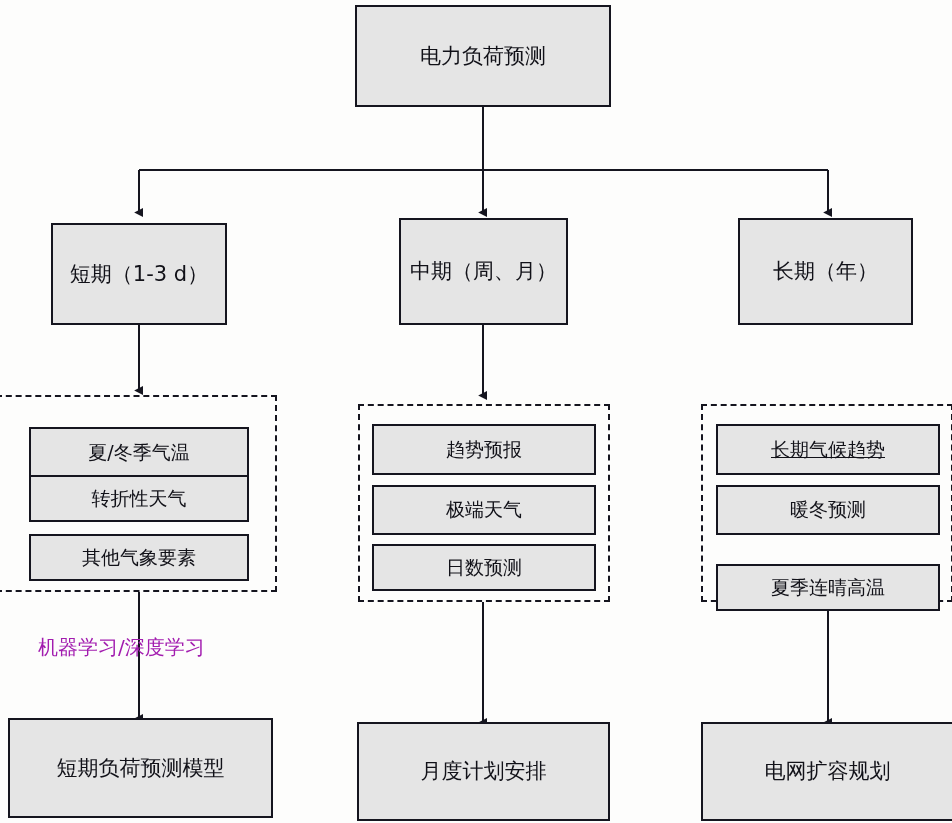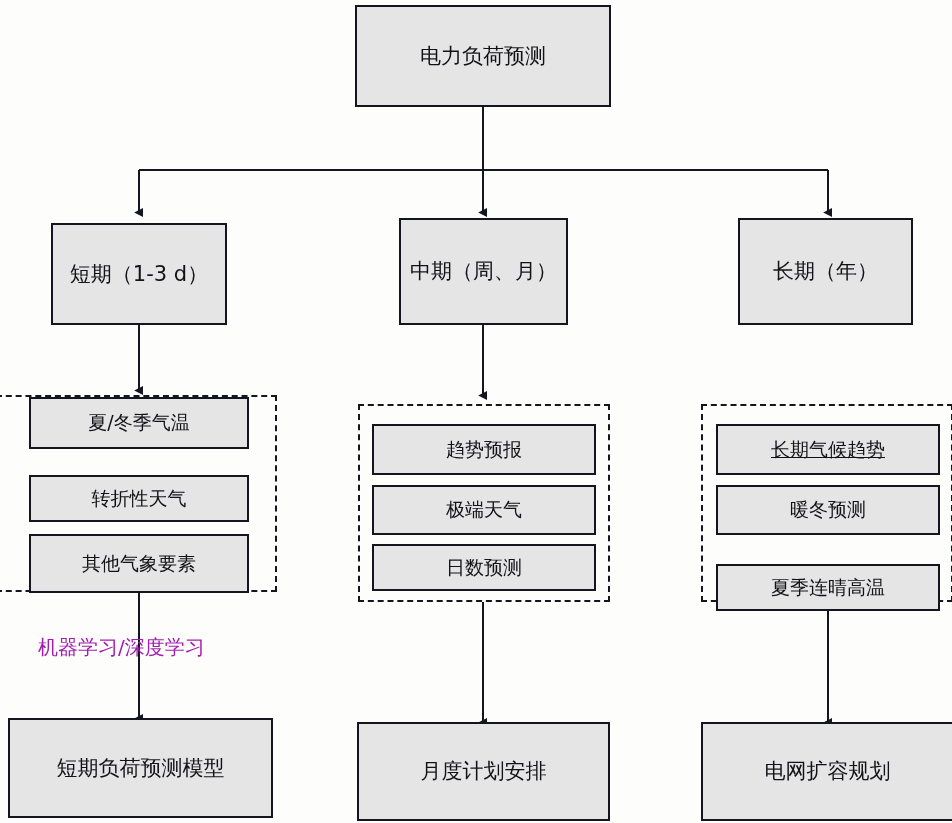--- a/index.html
+++ b/index.html
@@ -88,23 +88,23 @@
     </g>
   </svg>
 
   <div class="node node-lg" style="left:355px; top:5px; width:256px; height:102px;">电力负荷预测</div>
 
   <div class="node node-lg" style="left:51px; top:223px; width:176px; height:102px;">短期（1-3 d）</div>
   <div class="node node-lg" style="left:399px; top:218px; width:169px; height:107px;">中期（周、月）</div>
   <div class="node node-lg" style="left:738px; top:218px; width:175px; height:107px;">长期（年）</div>
 
   <div class="group-dashed" style="left:-4px; top:395px; width:281px; height:197px;"></div>
-  <div class="node node-sm" style="left:29px; top:397px; width:220px; height:52px;">夏/冬季气温</div>
+  <div class="node node-sm" style="left:29px; top:427px; width:220px; height:52px;">夏/冬季气温</div>
   <div class="node node-sm" style="left:29px; top:475px; width:220px; height:47px;">转折性天气</div>
-  <div class="node node-sm" style="left:29px; top:534px; width:220px; height:59px;">其他气象要素</div>
+  <div class="node node-sm" style="left:29px; top:534px; width:220px; height:47px;">其他气象要素</div>
 
   <div class="group-dashed" style="left:358px; top:404px; width:252px; height:198px;"></div>
   <div class="node node-sm" style="left:372px; top:424px; width:224px; height:51px;">趋势预报</div>
   <div class="node node-sm" style="left:372px; top:485px; width:224px; height:50px;">极端天气</div>
   <div class="node node-sm" style="left:372px; top:544px; width:224px; height:47px;">日数预测</div>
 
   <div class="group-dashed" style="left:701px; top:404px; width:252px; height:198px;"></div>
   <div class="node node-sm" style="left:716px; top:424px; width:224px; height:51px;text-decoration:underline;">长期气候趋势</div>
   <div class="node node-sm" style="left:716px; top:485px; width:224px; height:50px;">暖冬预测</div>
   <div class="node node-sm" style="left:716px; top:544px; width:224px; height:47px;margin-top:20px;">夏季连晴高温</div>

